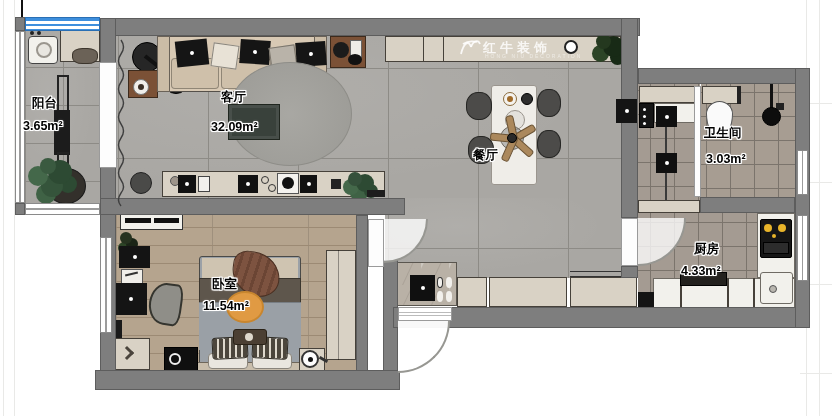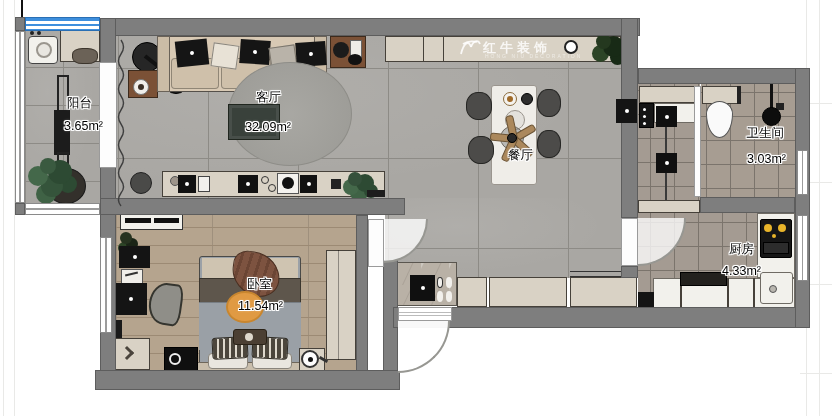--- a/index.html
+++ b/index.html
@@ -26,21 +26,21 @@
                         linear-gradient(90deg,#7b746c 1px,transparent 1px);
        background-size:24px 24px;}
   .wood{background-color:#b5a48e;
        background-image:linear-gradient(#9c8a74 1px,transparent 1px),
                         linear-gradient(90deg,rgba(0,0,0,.12) 1px,transparent 1px);
        background-size:100% 18px,96px 18px;}
   .marble{background-color:#b9b1a6;border:1px solid #5a564f;
        background-image:linear-gradient(115deg,rgba(255,255,255,.28) 2px,transparent 3px,transparent 17px,rgba(110,100,90,.2) 18px,transparent 19px);
        background-size:28px 22px;}
   .circle{border-radius:50%;}
-  .lbl{position:absolute;font-weight:normal;font-size:12.5px;line-height:14px;color:#000;text-align:right;
+  .lbl{position:absolute;font-weight:bold;font-size:12.5px;line-height:14px;color:#000;text-align:left;
        white-space:nowrap;z-index:40;
        text-shadow:-1px -1px 0 #fff,0 -1px 0 #fff,1px -1px 0 #fff,-1px 0 0 #fff,1px 0 0 #fff,
                    -1px 1px 0 #fff,0 1px 0 #fff,1px 1px 0 #fff,0 0 3px #fff;}
   .guide{background:#e9e9e7;}
   .wm-name{position:absolute;font-weight:bold;font-size:13px;letter-spacing:4px;color:rgba(255,255,255,.8);
        white-space:nowrap;z-index:36;}
   .wm-sub{position:absolute;font-size:5px;letter-spacing:2px;color:rgba(255,255,255,.55);white-space:nowrap;z-index:36;}
   .chair{background:#4c4b49;border:1px solid #262624;border-radius:45%;}
   .fan-blade{position:absolute;width:24px;height:6px;background:#ab885c;border:1px solid #6b5436;border-radius:3px;
        transform-origin:2px 50%;}

